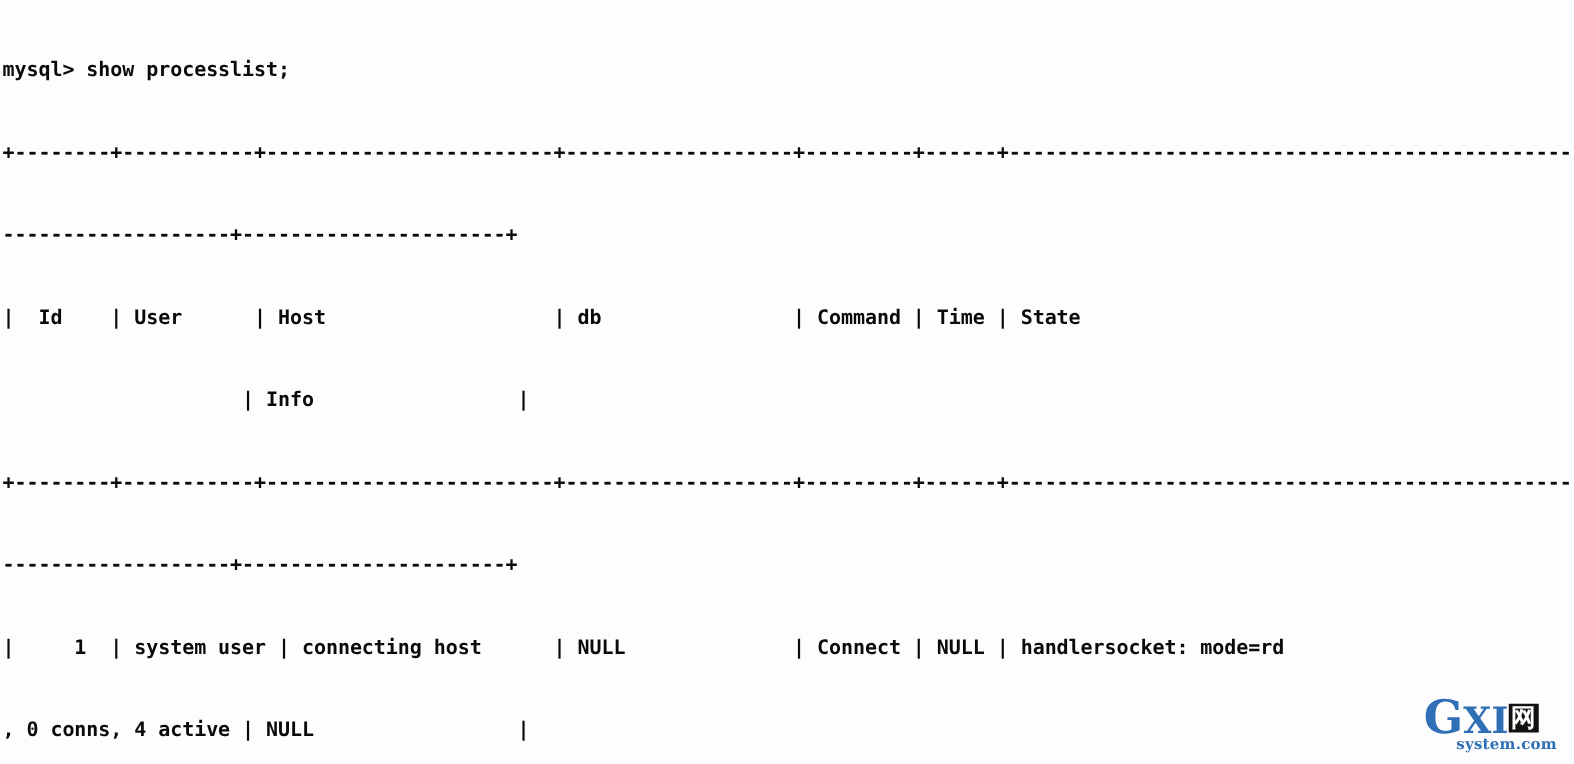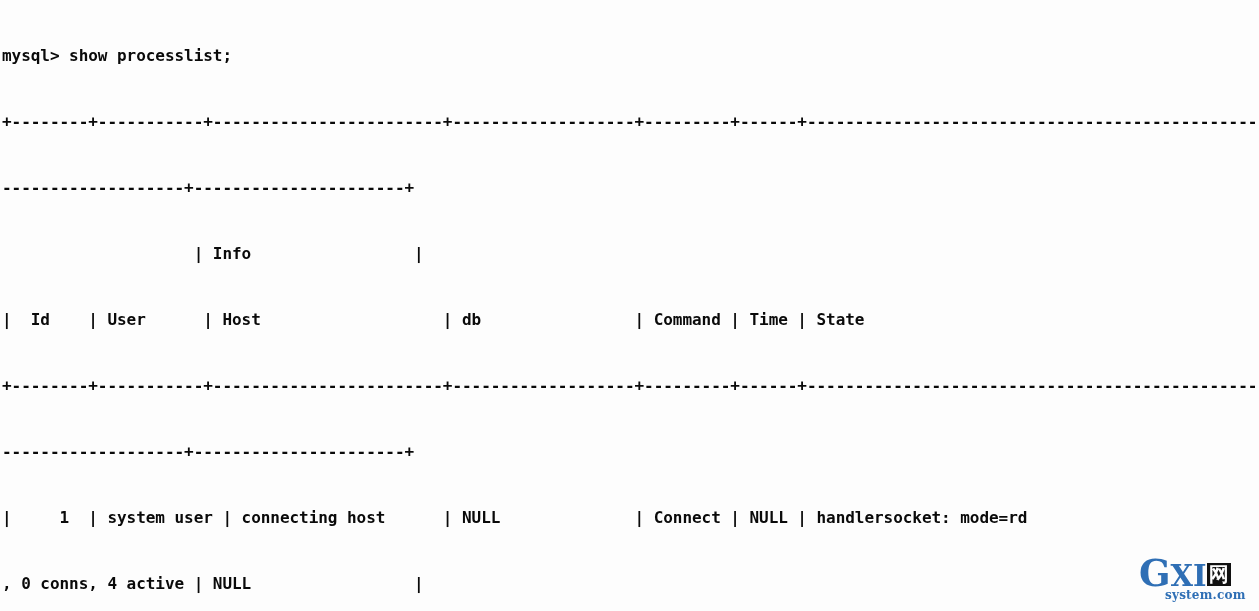--- a/index.html
+++ b/index.html
@@ -87,22 +87,22 @@
 </style>
 </head>
 <body>
 
 <div id="screen">
 
   <div id="terminal">
     <span class="tline">mysql&gt; show processlist;</span>
     <span class="tline sep">+--------+-----------+------------------------+-------------------+---------+------+---------------------------------------------------------------------</span>
     <span class="tline sep">-------------------+----------------------+</span>
+    <span class="tline">|  Id    | User      | Host                   | db                | Command | Time | State</span>
     <span class="tline">                    | Info                 |</span>
-    <span class="tline">|  Id    | User      | Host                   | db                | Command | Time | State</span>
     <span class="tline sep">+--------+-----------+------------------------+-------------------+---------+------+---------------------------------------------------------------------</span>
     <span class="tline sep">-------------------+----------------------+</span>
     <span class="tline">|     1  | system user | connecting host      | NULL              | Connect | NULL | handlersocket: mode=rd</span>
     <span class="tline">, 0 conns, 4 active | NULL                 |</span>
     
     
     
     
     
     

